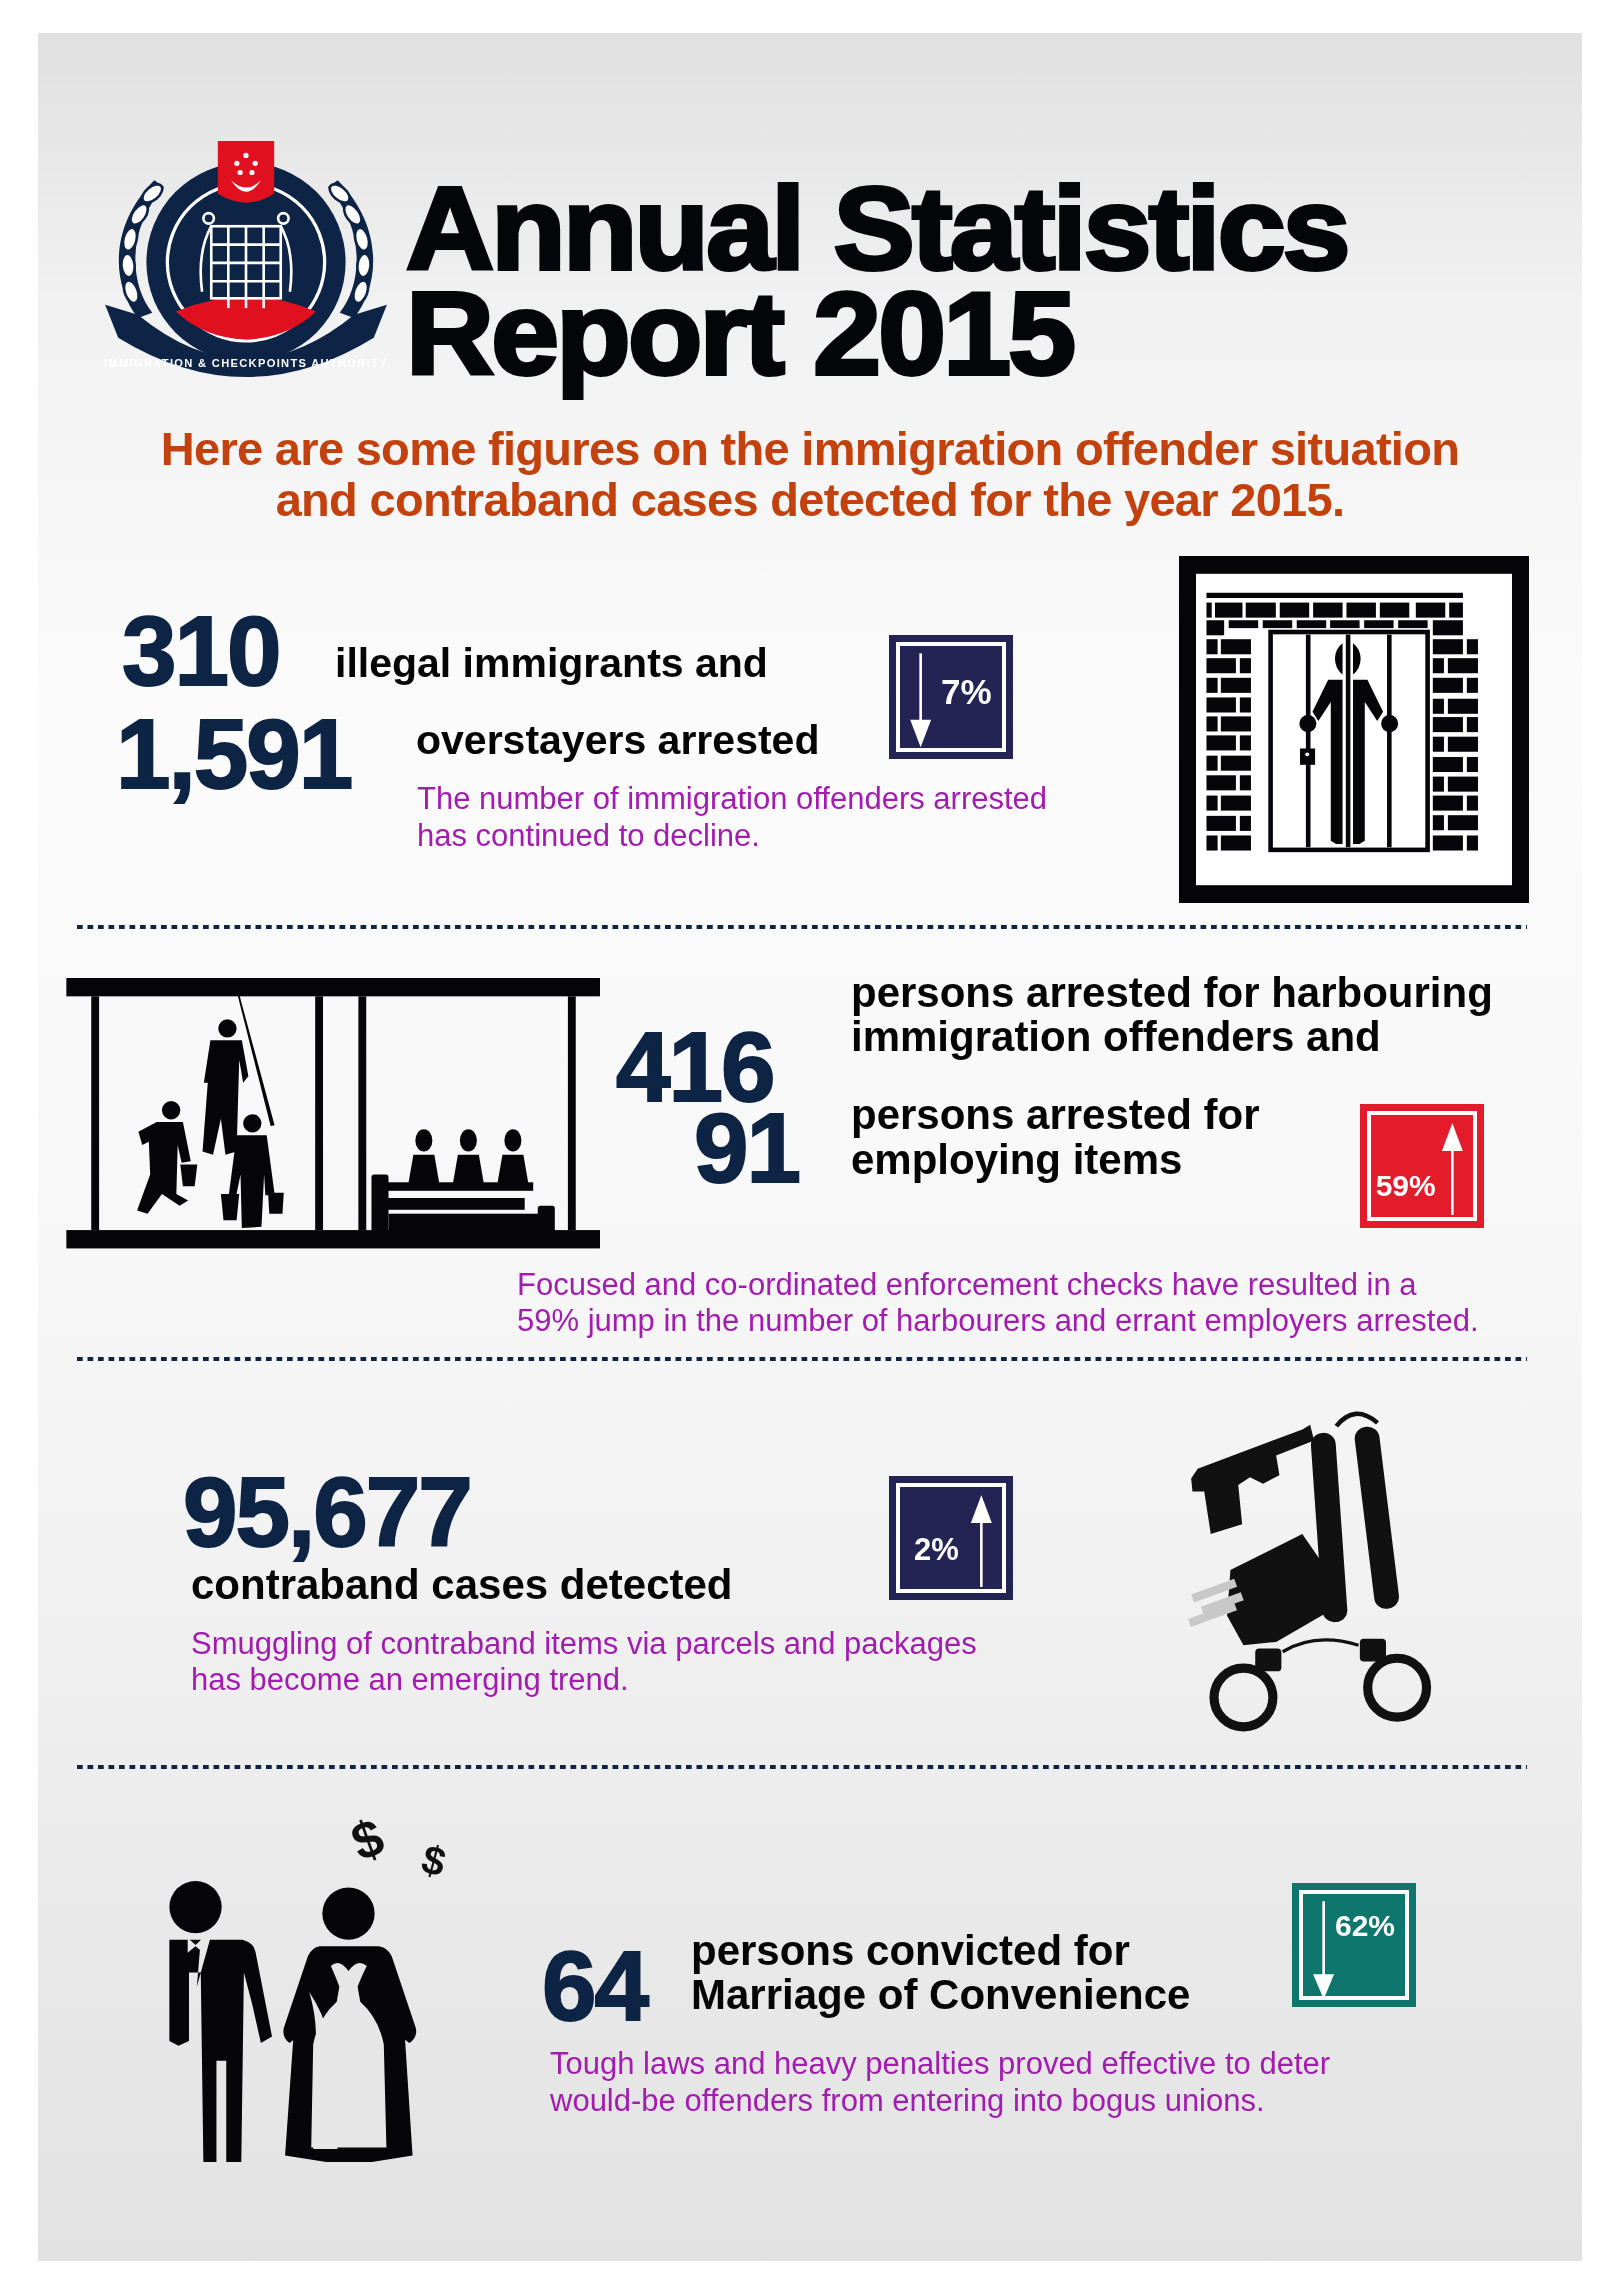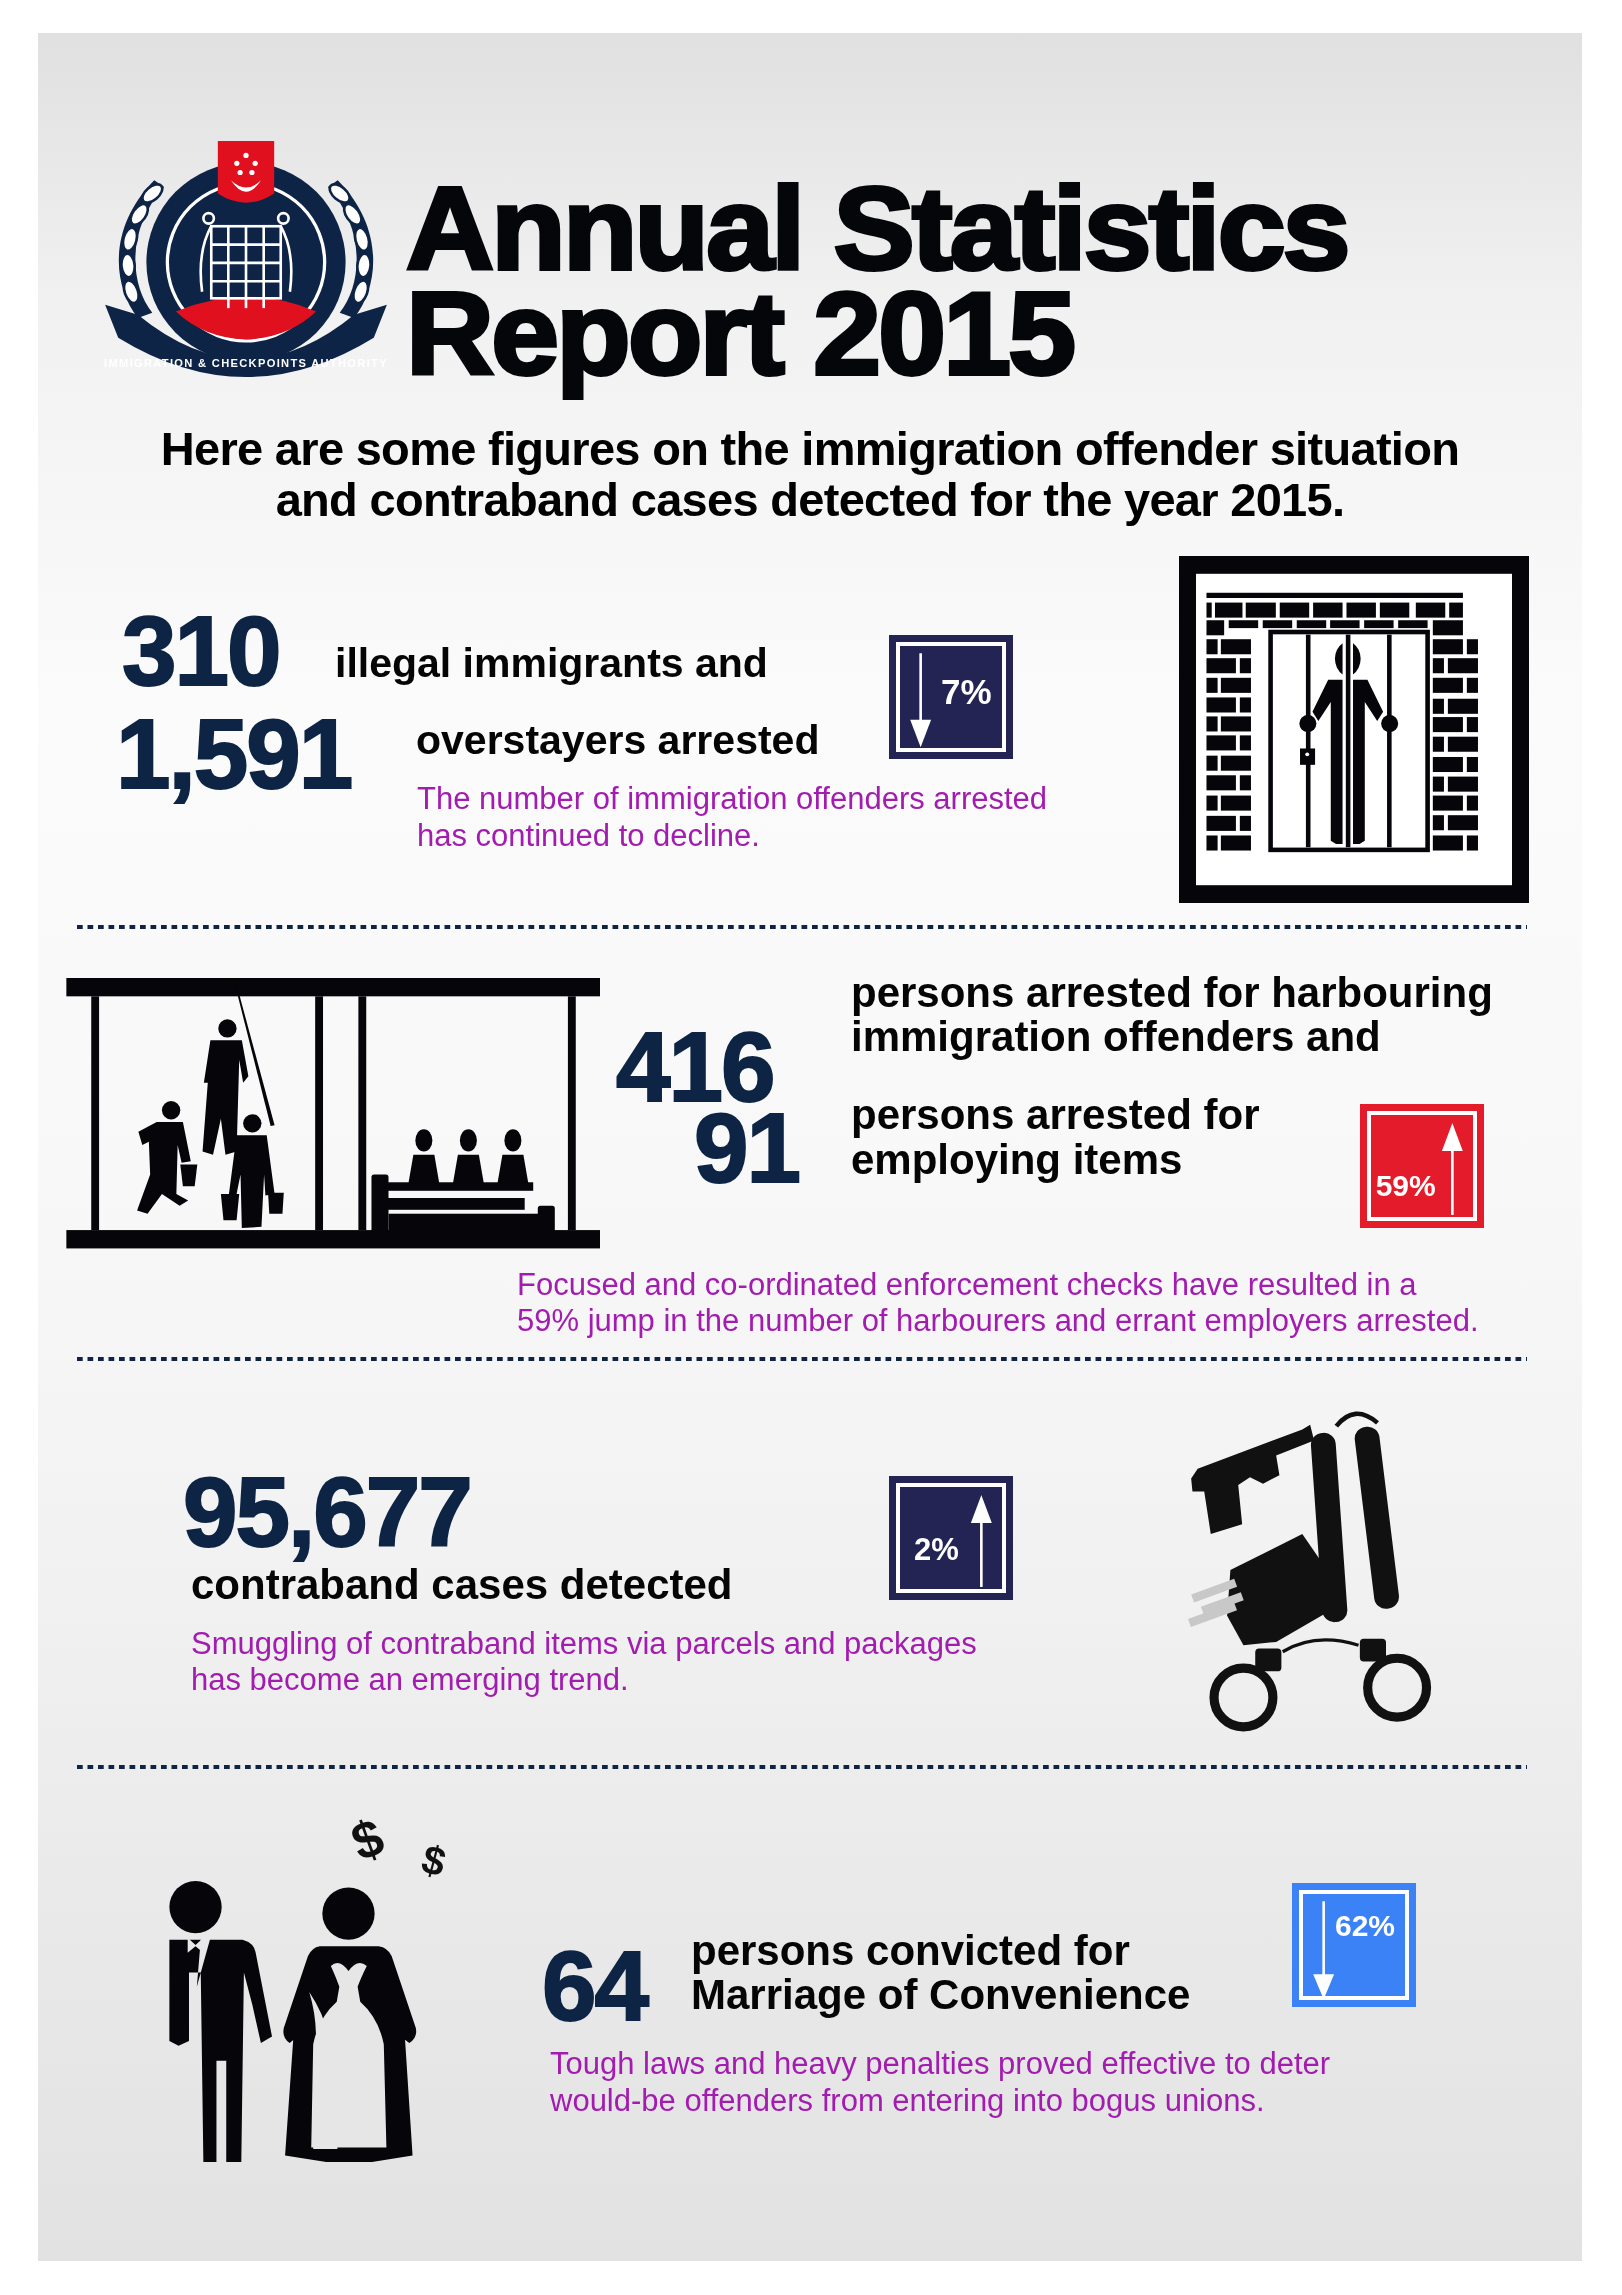--- a/index.html
+++ b/index.html
@@ -11,21 +11,21 @@
   }
   .abs { position: absolute; }
   .title {
     position: absolute; left: 406px; font-family: "Liberation Sans", sans-serif; font-weight: 900;
     color: #05060a; font-size: 116px; line-height: 1; letter-spacing: -2.6px;
     transform-origin: left top; transform: scaleX(1.05);
     -webkit-text-stroke: 3.9px #05060a;
   }
   .subtitle {
     position: absolute; left: 38px; width: 1544px; text-align: center;
-    color: #000000; font-weight: 700; font-size: 47px; line-height: 52px; letter-spacing: -0.7px;
+    color: #c2410c; font-weight: 700; font-size: 47px; line-height: 52px; letter-spacing: -0.7px;
     transform-origin: center top;
   }
   .bignum {
     position: absolute; color: #0d2445; font-weight: 700; font-family: "Liberation Sans", sans-serif;
     line-height: 1; letter-spacing: -2px; -webkit-text-stroke: 2px #0d2445;
   }
   .headtext {
     position: absolute; color: #050505; font-weight: 700; font-size: 42px; line-height: 1;
     letter-spacing: 0px;
   }
@@ -340,21 +340,21 @@
     </g>
     <text x="290" y="75" font-family="Liberation Sans, sans-serif" font-weight="700" font-size="80" fill="#111111" transform="rotate(-20 310 50)">$</text>
     <text x="395" y="100" font-family="Liberation Sans, sans-serif" font-weight="700" font-size="62" fill="#111111" transform="rotate(15 410 80)">$</text>
   </svg>
 </div>
 
 <div class="bignum" style="left:542px; top:1937px; font-size:98px;">64</div>
 <div class="headtext" style="left:691px; top:1930px;">persons convicted for</div>
 <div class="headtext" style="left:691px; top:1974px;">Marriage of Convenience</div>
 
-<div class="badge" style="left:1292px; top:1883px; background:#3b82f6;">
+<div class="badge" style="left:1292px; top:1883px; background:#0f766e;">
   <div class="inner"></div>
   <svg width="124" height="124" viewBox="0 0 189 190">
     <line x1="48" y1="28" x2="48" y2="150" stroke="#ffffff" stroke-width="4"></line>
     <polygon points="32,140 64,140 48,178" fill="#ffffff"></polygon>
   </svg>
   <span class="pct" style="left:43px; top:27.5px; font-size:30px;">62%</span>
 </div>
 
 <div class="body" style="left:550px; top:2045px;">Tough laws and heavy penalties proved effective to deter</div>
 <div class="body" style="left:550px; top:2082px;">would-be offenders from entering into bogus unions.</div>

